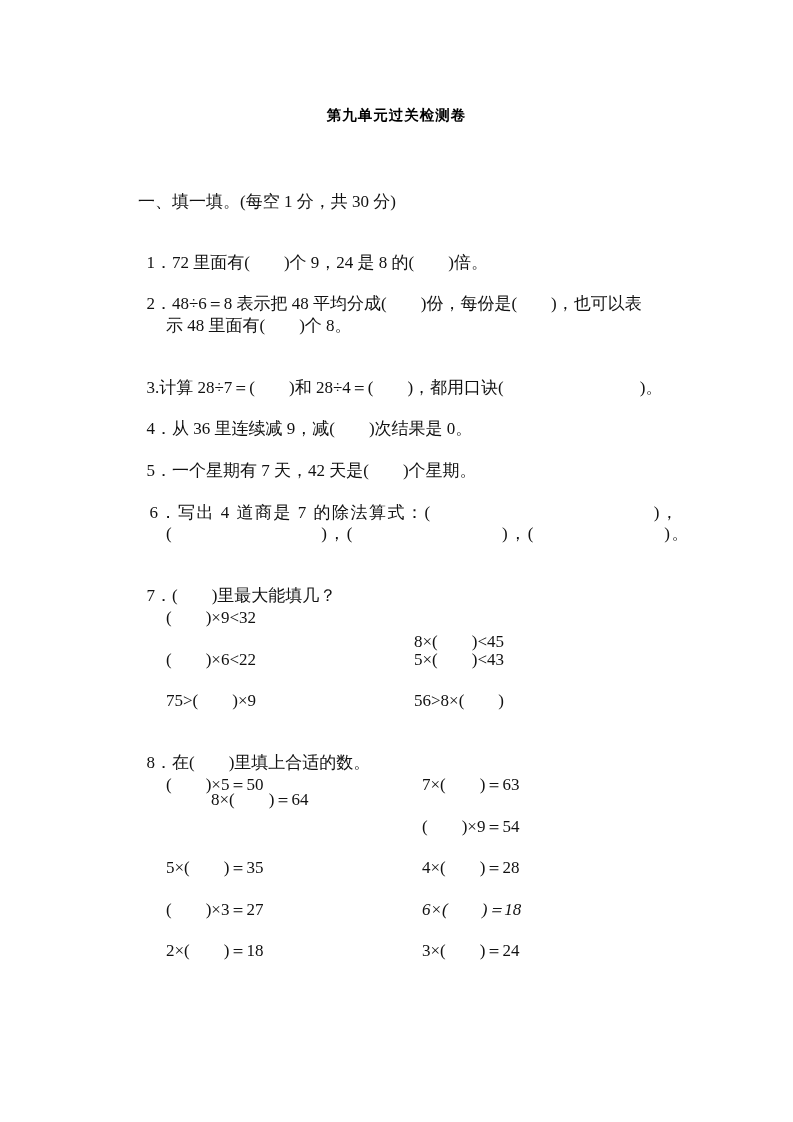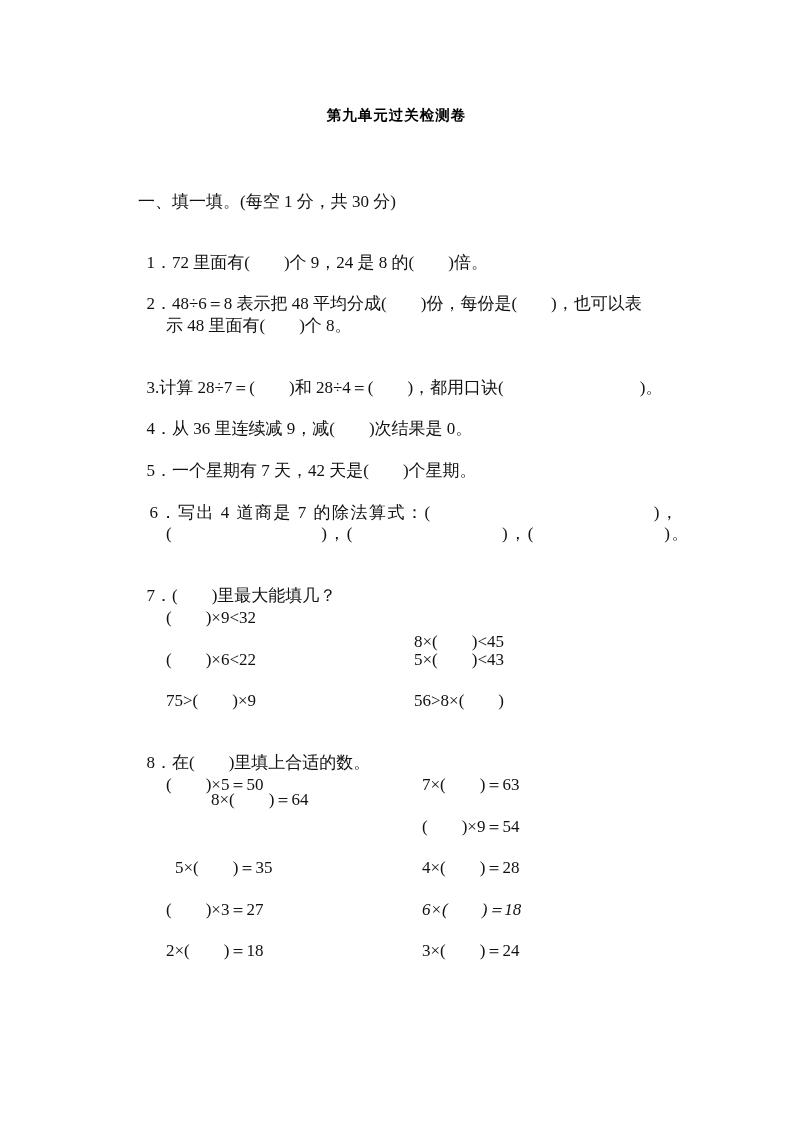--- a/index.html
+++ b/index.html
@@ -77,18 +77,18 @@
 <div class="line" style="left:166px; top:691px;">75&gt;(　　)×9</div>
 <div class="line" style="left:414px; top:691px;">56&gt;8×(　　)</div>
 
 <div class="line" style="left:138px; top:733px;">
   <span>8．</span><span>在(　　)里填上合适的数。</span>
 </div>
 <div class="line" style="left:166px; top:775px;">(　　)×5＝50</div>
 <div class="line" style="left:422px; top:775px;">7×(　　)＝63</div>
 <div class="line" style="left:166px; top:790px;margin-left:45px;">8×(　　)＝64</div>
 <div class="line" style="left:422px; top:817px;">(　　)×9＝54</div>
-<div class="line" style="left:175px; top:858px;">5×(　　)＝35</div>
+<div class="line" style="left:166px; top:858px;">5×(　　)＝35</div>
 <div class="line" style="left:422px; top:858px;">4×(　　)＝28</div>
 <div class="line" style="left:166px; top:900px;text-align:right;">(　　)×3＝27</div>
 <div class="line" style="left:422px; top:900px;font-style:italic;">6×(　　)＝18</div>
 <div class="line" style="left:166px; top:941px;">2×(　　)＝18</div>
 <div class="line" style="left:422px; top:941px;">3×(　　)＝24</div>
 
 </body></html>

